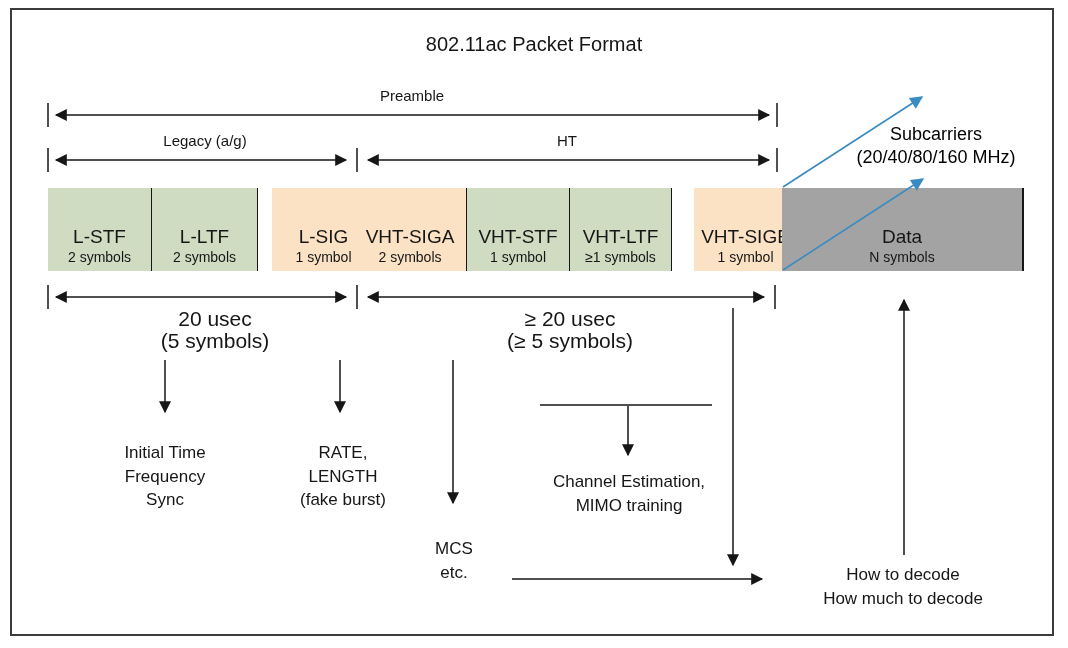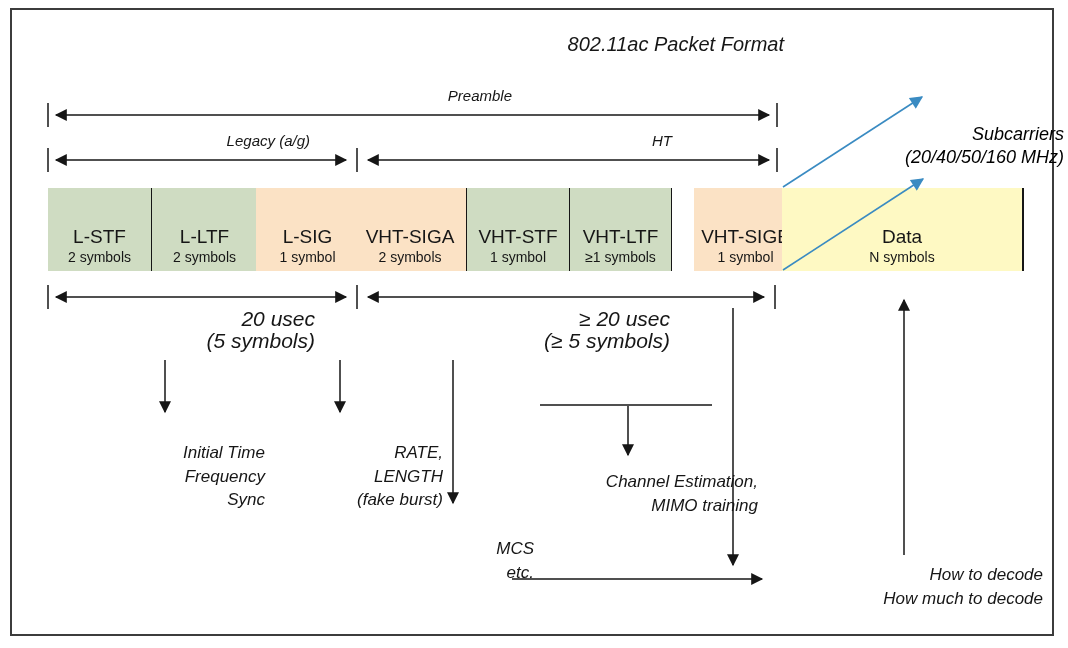--- a/index.html
+++ b/index.html
@@ -4,32 +4,32 @@
 <style>
   html,body { margin:0; padding:0; background:#fff; }
   .canvas {
     position:relative; width:1068px; height:648px; background:#ffffff;
     font-family:"Liberation Sans","DejaVu Sans",sans-serif; color:#161616;
     overflow:hidden;
   }
   .frame { position:absolute; left:10px; top:8px; width:1044px; height:628px;
            border:2px solid #3c3c3c; box-sizing:border-box; }
   .abs { position:absolute; }
-  .ctr { text-align:right;font-style:italic; }
+  .ctr { text-align:center; }
   .title { font-size:20px; z-index:3; }
   .lbl { font-size:15px; z-index:3; }
   .dur { font-size:21px; line-height:22px; z-index:3; }
   .note { font-size:17px; line-height:23.5px; z-index:3; }
   .blocks { position:absolute; left:0; top:0; z-index:1; }
   .blk { position:absolute; top:188px; height:83px; box-sizing:border-box;
          display:flex; flex-direction:column; align-items:center; justify-content:center;
          gap:3px; border-right:1.6px solid #161616; }
   .blk.green  { background:#cfdcc2; }
   .blk.orange { background:#fbe2c5; }
-  .blk.gray   { background:#fef9c3; border-right-width:2.5px; }
+  .blk.gray   { background:#a3a3a3; border-right-width:2.5px; }
   .blk-name { font-size:19px; line-height:20px;margin-top:32px; }
   .blk-sub  { font-size:14px; line-height:15px; }
   .overlay { position:absolute; left:0; top:0; z-index:2; pointer-events:none; }
   .subnote { font-size:18px; line-height:23px; color:#000000; z-index:3; }
 </style>
 </head>
 <body>
 
 <div class="canvas">
 
@@ -52,21 +52,21 @@
 
   <div class="blocks">
     <div class="blk green" style="left:48px;width:104px">
       <div class="blk-name">L-STF</div>
       <div class="blk-sub">2 symbols</div>
     </div>
     <div class="blk green" style="left:152px;width:106px">
       <div class="blk-name">L-LTF</div>
       <div class="blk-sub">2 symbols</div>
     </div>
-    <div class="blk orange" style="left:256px;width:104px">
+    <div class="blk orange" style="left:272px;width:104px">
       <div class="blk-name">L-SIG</div>
       <div class="blk-sub">1 symbol</div>
     </div>
     <div class="blk orange" style="left:354px;width:113px">
       <div class="blk-name">VHT-SIGA</div>
       <div class="blk-sub">2 symbols</div>
     </div>
     <div class="blk green" style="left:467px;width:103px">
       <div class="blk-name">VHT-STF</div>
       <div class="blk-sub">1 symbol</div>
@@ -123,21 +123,21 @@
     </g>
 
     <g stroke="#3a8bc2" stroke-width="1.6" fill="none">
       <line x1="783" y1="187" x2="922" y2="97" marker-end="url(#ahb)"></line>
       <line x1="783" y1="270" x2="923" y2="179" marker-end="url(#ahb)"></line>
     </g>
   </svg>
 
   <div class="abs ctr subnote" style="left:808px;top:123px;width:256px">
     <div>Subcarriers</div>
-    <div>(20/40/50/160 MHz)</div>
+    <div>(20/40/80/160 MHz)</div>
   </div>
 
   <div class="abs ctr note" style="left:65px;top:441px;width:200px">
     <div>Initial Time</div>
     <div>Frequency</div>
     <div>Sync</div>
   </div>
 
   <div class="abs ctr note" style="left:243px;top:441px;width:200px">
     <div>RATE,</div>

